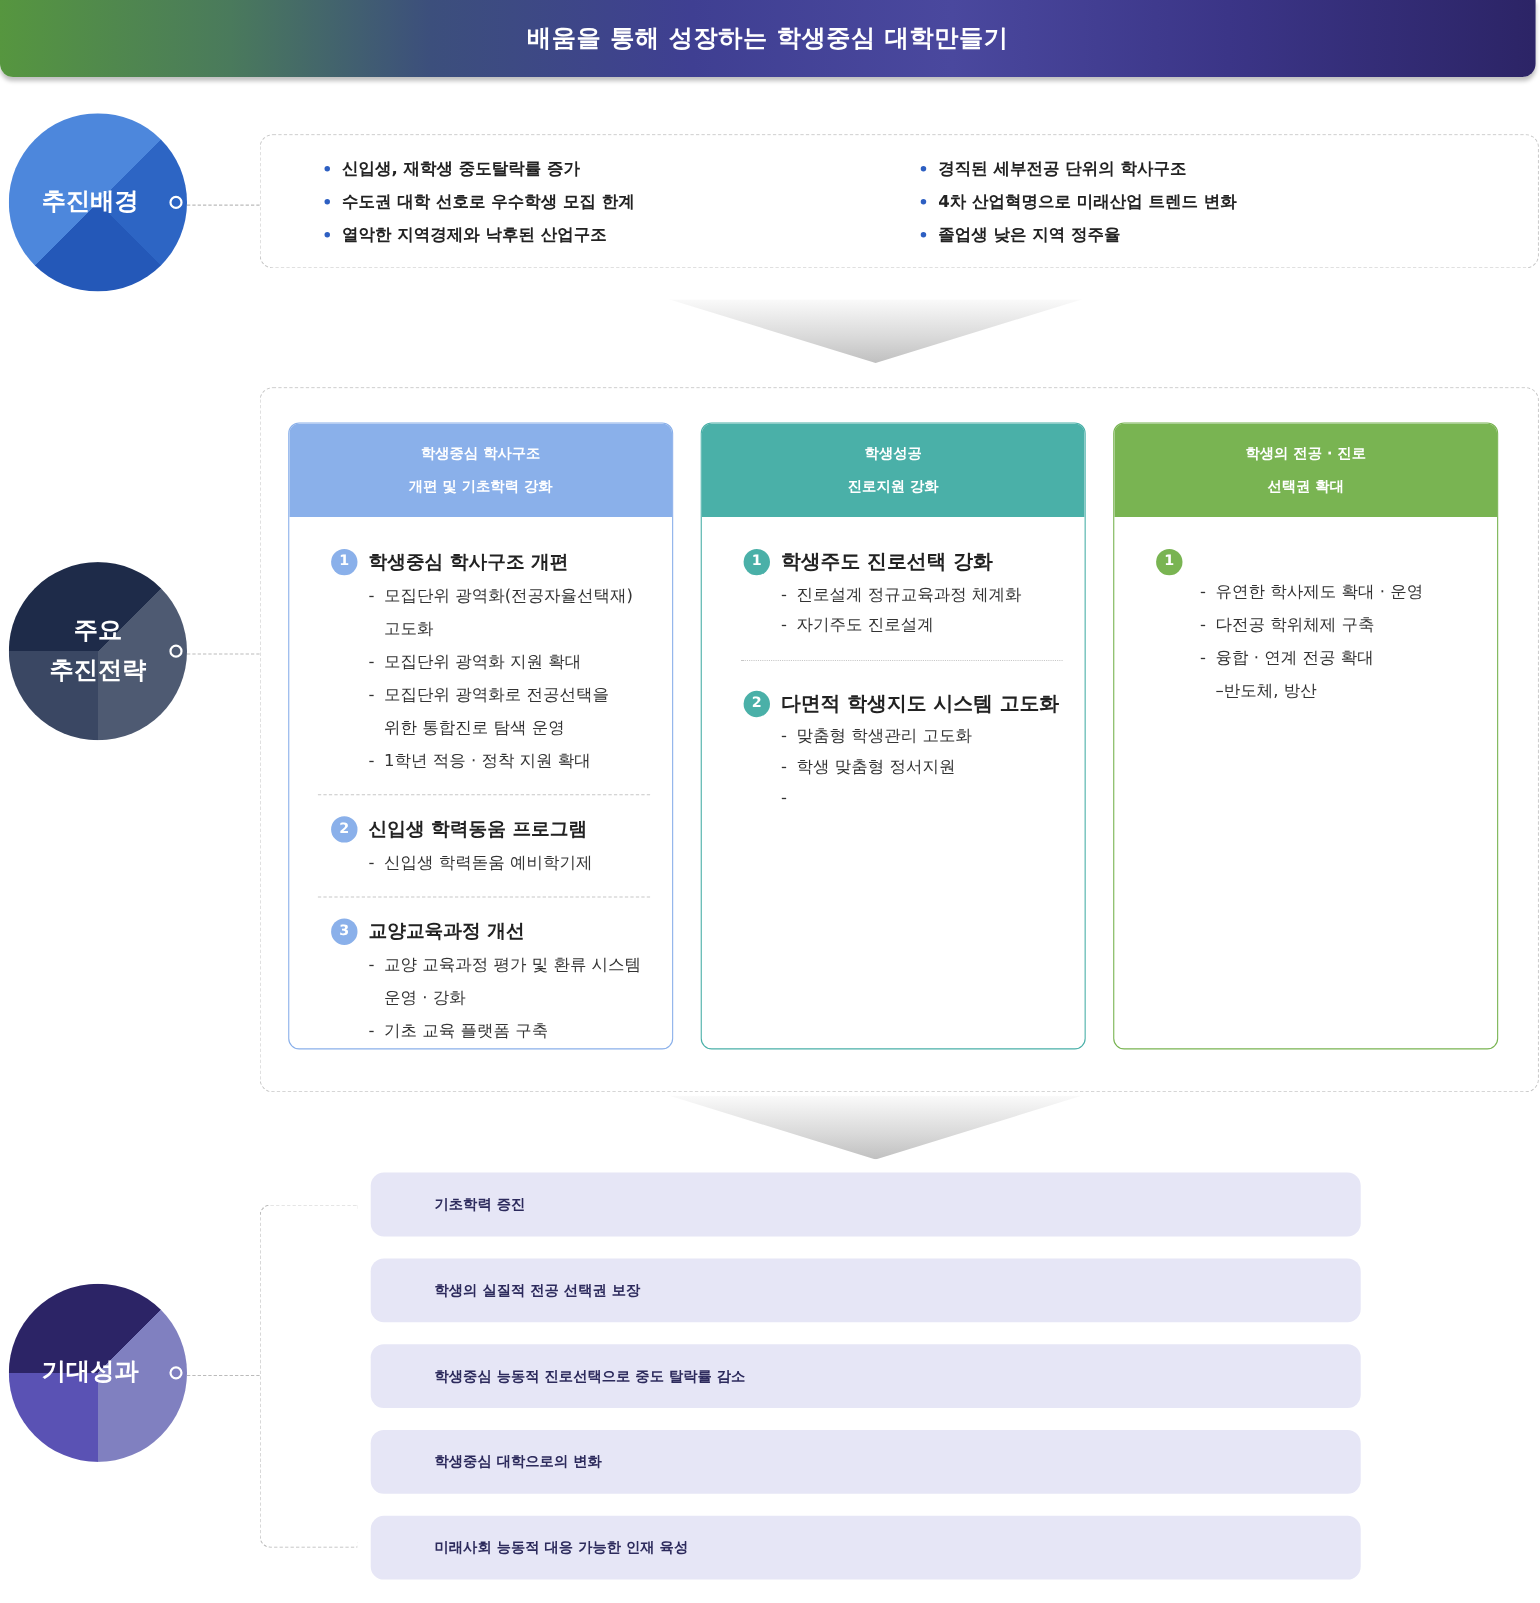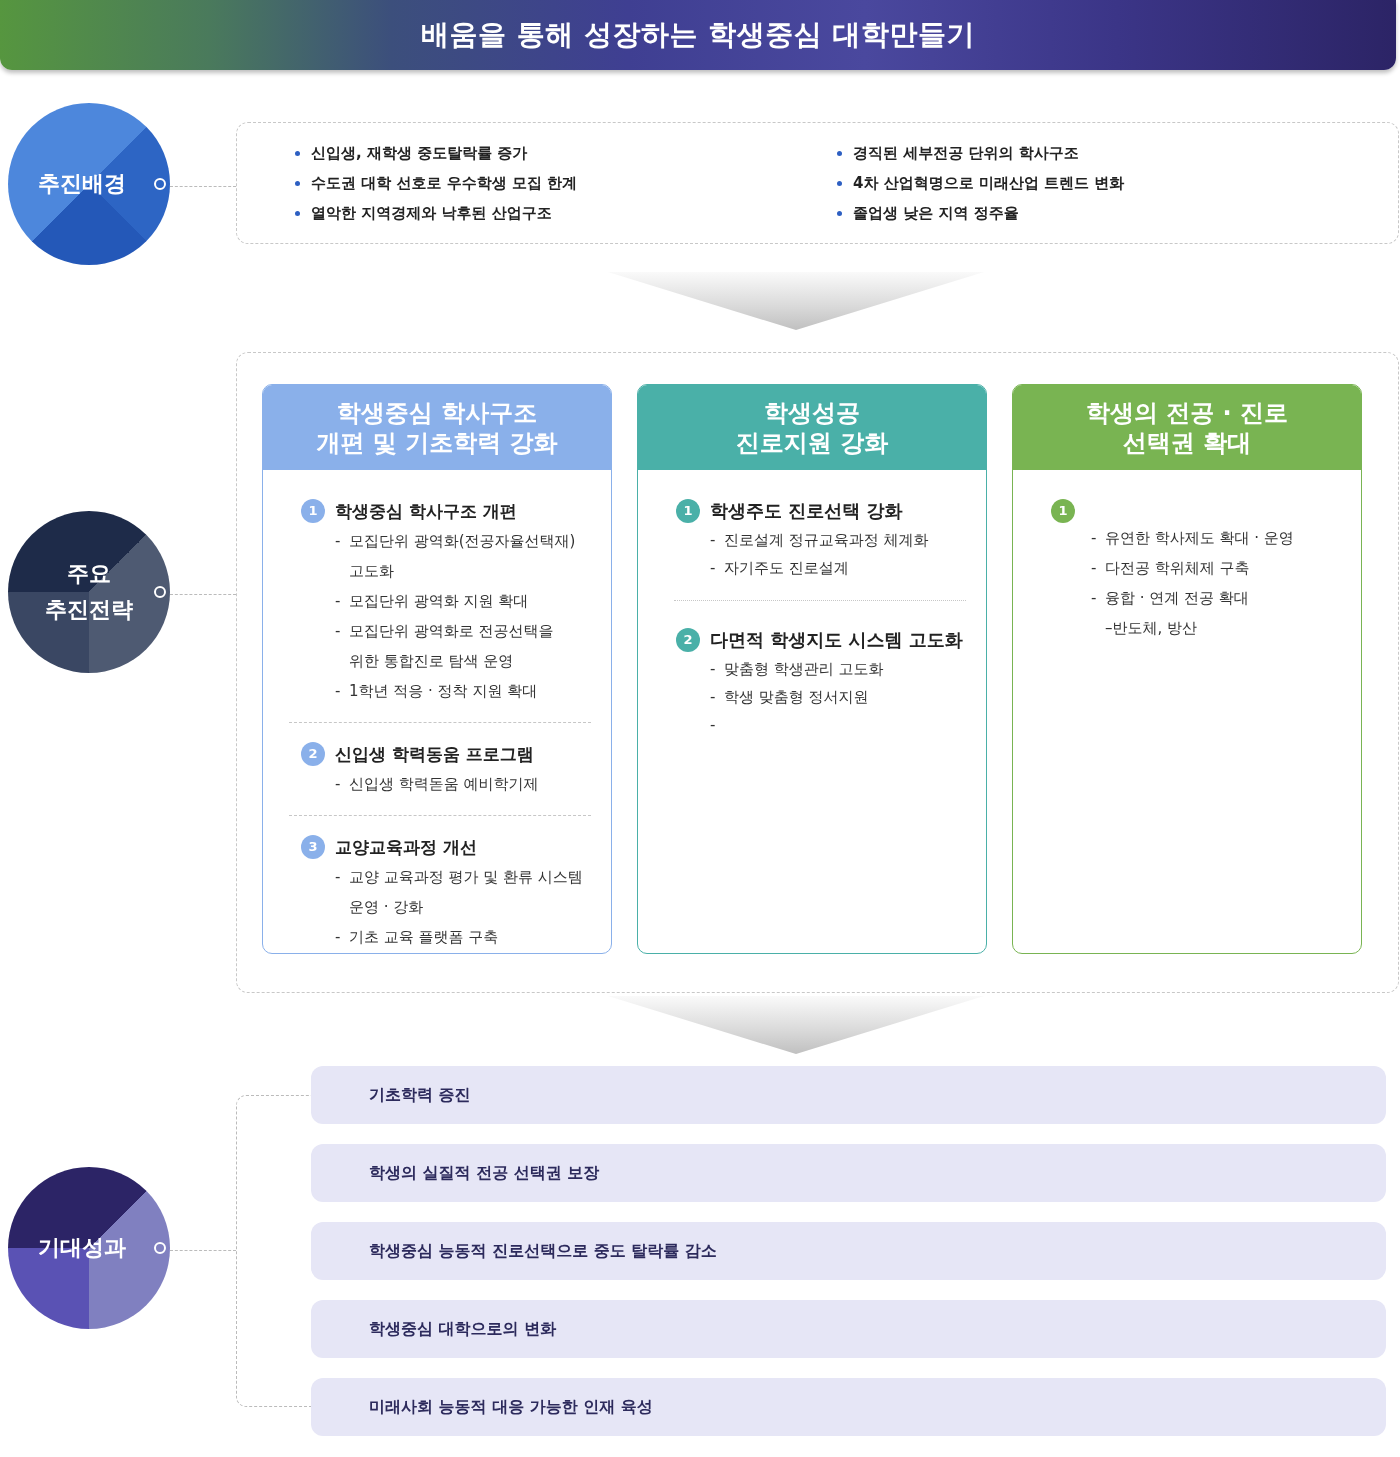--- a/index.html
+++ b/index.html
@@ -6,21 +6,21 @@
   html, body { width: 1400px; height: 1457px; background: #ffffff; overflow: hidden; }
   body { font-family: "DejaVu Sans", "Liberation Sans", sans-serif; color: #222; position: relative; }
 
   .banner {
     position: absolute; left: 0; top: 0; width: 1396px; height: 70px;
     border-radius: 0 0 12px 12px;
     background: linear-gradient(90deg, #56963f 0%, #4a7a5c 15%, #3c4f7c 28%, #3f3f92 45%, #4a489e 62%, #3b3587 80%, #2c2466 100%);
     box-shadow: 0 3px 4px rgba(0,0,0,0.25);
     display: flex; align-items: center; justify-content: center;
   }
-  .banner-title { color: #fff; font-size: 28px; font-weight: bold; letter-spacing: 0.5px; }
+  .banner-title { color: #fff; font-size: 22px; font-weight: bold; letter-spacing: 0.5px; }
 
   .circle {
     position: absolute; width: 162px; height: 162px; border-radius: 50%; overflow: hidden;
     display: flex; align-items: center; justify-content: center; text-align: center;
   }
   .circle .label { position: relative; z-index: 2; color: #fff; font-weight: bold; font-size: 22px; line-height: 36px; }
   .circle .dot {
     position: absolute; right: 4px; top: 50%; width: 12px; height: 12px; margin-top: -6px;
     border: 2px solid #fff; border-radius: 50%; z-index: 3;
   }
@@ -40,39 +40,39 @@
     position: absolute; width: 376px; height: 58px;
     clip-path: polygon(0 0, 100% 0, 50% 100%);
     background: linear-gradient(180deg, #fafafa 0%, #d9d9d9 60%, #c0c0c0 100%);
   }
 
   .card {
     position: absolute; width: 350px; height: 570px; border-radius: 10px; border: 1px solid; overflow: hidden; background: #fff;
   }
   .card-header {
     height: 85px; display: flex; align-items: center; justify-content: center; text-align: center;
-    color: #fff; font-size: 24px; font-weight: bold; line-height: 30px; white-space: pre-line;
+    color: #fff; font-size: 13px; font-weight: bold; line-height: 30px; white-space: pre-line;
   }
   .card-body { padding: 26px 20px 0 38px; }
   .section { padding-bottom: 10px; }
   .section-title { display: flex; align-items: flex-start; font-size: 17px; font-weight: bold; color: #222; line-height: 30px; }
   .badge {
     flex: none; width: 24px; height: 24px; border-radius: 50%; color: #fff; font-size: 13px; font-weight: bold;
     display: inline-flex; align-items: center; justify-content: center; margin: 3px 10px 0 0;
   }
   .section-title-text { white-space: pre-line; }
   .sub-item { font-size: 15px; color: #333; line-height: 30px; padding-left: 34px; position: relative; white-space: pre-line; }
   .sub-item .dash { position: absolute; left: 34px; }
   .sub-item .txt { display: block; padding-left: 14px; }
   .sep { border-top: 1px dashed #c7c7c7; margin: 6px 0 16px 0; }
 
   .outcome {
-    position: absolute; left: 311px; width: 1075px; height: 58px; border-radius: 12px 0 0 12px;
+    position: absolute; left: 337px; width: 900px; height: 58px; border-radius: 12px 0 0 12px;
     background: #e6e6f6; display: flex; align-items: center; padding-left: 58px;
-    font-size: 16px; font-weight: bold; color: #2c2a5c;
+    font-size: 13px; font-weight: bold; color: #2c2a5c;
     border-top-right-radius: 12px; border-bottom-right-radius: 12px;
   }
 </style>
 </head>
 <body>
 
 <div class="banner">
   <span class="banner-title">배움을 통해 성장하는 학생중심 대학만들기</span>
 </div>
 

